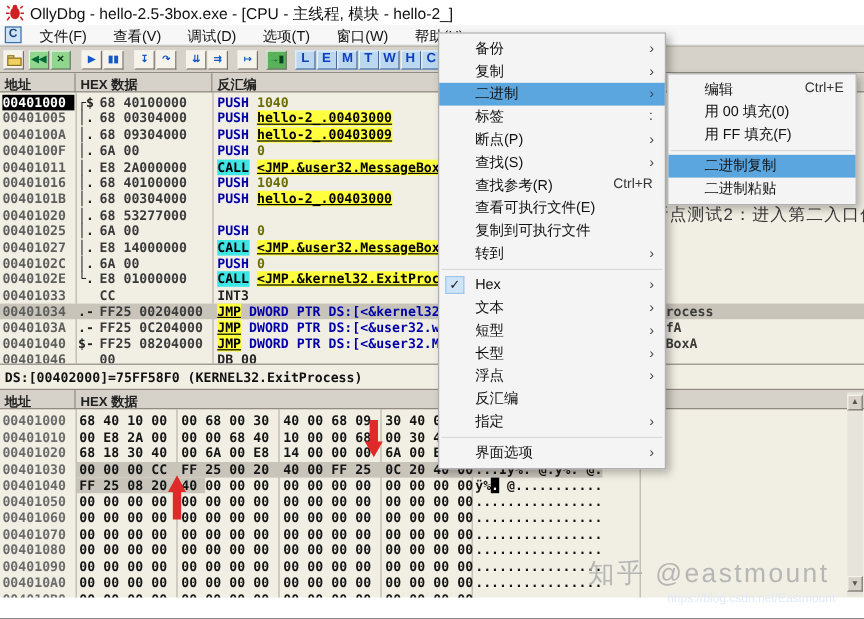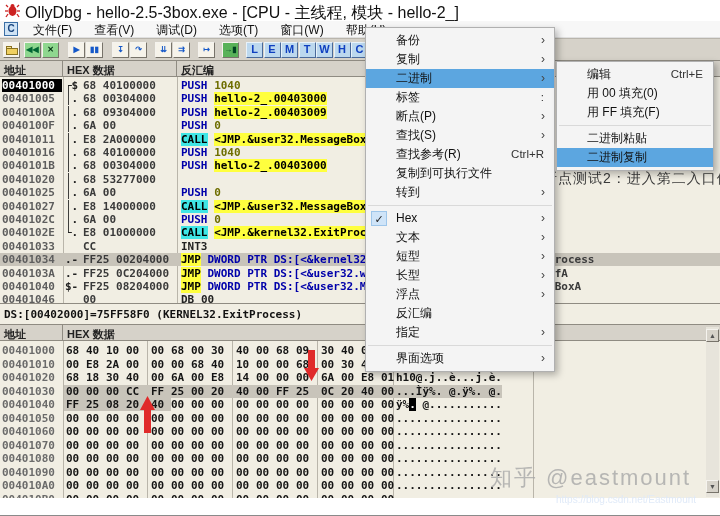--- a/index.html
+++ b/index.html
@@ -2,21 +2,21 @@
 <html><head>
 <meta charset="utf-8">
 <style>
   * { margin:0; padding:0; box-sizing:border-box; }
   body { font-family:"Liberation Sans", sans-serif; }
   .screen { position:relative; width:720px; height:516px; background:#ffffff; overflow:hidden;
             border-bottom:1px solid #8a8a8a; }
 
   
   .titlebar { position:absolute; top:0; left:0; width:720px; height:21px; background:#ffffff; }
-  .title-text { position:absolute; left:25px; top:3px; font-size:16px; color:#111; white-space:nowrap; }
+  .title-text { position:absolute; left:25px; top:3px; font-size:13px; color:#111; white-space:nowrap; }
   .app-icon { position:absolute; left:5px; top:3px; }
 
   
   .menubar { position:absolute; top:21px; left:0; width:720px; height:17px; background:#f7f7f7;
              border-bottom:1px solid #e0e0e0; }
   .mdi-icon { position:absolute; left:4px; top:1px; width:14px; height:14px; background:#cfe3f5;
               border:1px solid #3a6ea5; color:#17447e; font-weight:bold; font-size:10px;
               text-align:center; line-height:12px; }
   .menubar-items { position:absolute; left:22px; top:0; height:17px; display:flex; }
   .menubar-item { font-size:12px; color:#111; padding:1px 11px 0 11px; height:17px; }
@@ -49,21 +49,21 @@
   .drow.sel { background:#c8c4ba; }
   .daddr { position:absolute; left:2px; width:60px; color:#5e5e5e; }
   .daddr.cur { background:#000; color:#fff; }
   .dmark { position:absolute; left:65px; width:16px; color:#222; }
   .dhex  { position:absolute; left:83px; width:94px; color:#3a3a3a; overflow:hidden; }
   .dinstr{ position:absolute; left:181px; }
   .dcomm { position:absolute; left:462px; color:#3c3c3c; }
   .t-navy { color:#0000aa; }
   .t-olive{ color:#6e6e00; }
   .t-plain{ color:#222; }
-  .t-ybg  { background:#ffff3e; color:#000; }
+  .t-ybg  { background:#ffff3e; color:#000;text-decoration:underline; }
   .t-cbg  { background:#3fe6e6; color:#000; }
 
   
   .infoline { position:absolute; top:303px; left:0; width:720px; height:21px; background:#f1eee3;
               border-top:1px solid #8f8b82; }
   .infoline span { position:absolute; left:4px; top:4px; font-size:11px; font-weight:bold;
                    color:#111; font-family:"DejaVu Sans Mono", monospace; white-space:nowrap; }
 
   
   #dump-pane { top:324px; height:174px; border-top:1px solid #8f8b82; }
@@ -554,41 +554,42 @@
   <div class="bg-text">断点测试2：进入第二入口位置</div>
 
   <div class="cmenu" id="context-menu">
       <div class="mitem"><span class="mlabel">备份</span><span class="marrow">›</span></div>
       <div class="mitem"><span class="mlabel">复制</span><span class="marrow">›</span></div>
       <div class="mitem hl"><span class="mlabel">二进制</span><span class="marrow">›</span></div>
       <div class="mitem"><span class="mlabel">标签</span><span class="maccel">:</span></div>
       <div class="mitem"><span class="mlabel">断点(P)</span><span class="marrow">›</span></div>
       <div class="mitem"><span class="mlabel">查找(S)</span><span class="marrow">›</span></div>
       <div class="mitem"><span class="mlabel">查找参考(R)</span><span class="maccel">Ctrl+R</span></div>
+      <div class="mitem"><span class="mlabel">查看可执行文件(E)</span></div>
       <div class="mitem"><span class="mlabel">复制到可执行文件</span></div>
       <div class="mitem"><span class="mlabel">转到</span><span class="marrow">›</span></div>
       <div class="msep"></div>
       <div class="mitem"><span class="mlabel">Hex</span><span class="mcheck">✓</span><span class="marrow">›</span></div>
       <div class="mitem"><span class="mlabel">文本</span><span class="marrow">›</span></div>
       <div class="mitem"><span class="mlabel">短型</span><span class="marrow">›</span></div>
       <div class="mitem"><span class="mlabel">长型</span><span class="marrow">›</span></div>
       <div class="mitem"><span class="mlabel">浮点</span><span class="marrow">›</span></div>
       <div class="mitem"><span class="mlabel">反汇编</span></div>
       <div class="mitem"><span class="mlabel">指定</span><span class="marrow">›</span></div>
       <div class="msep"></div>
       <div class="mitem"><span class="mlabel">界面选项</span><span class="marrow">›</span></div>
     </div>
 
   <div class="cmenu" id="binary-submenu">
       <div class="mitem"><span class="mlabel">编辑</span><span class="maccel">Ctrl+E</span></div>
       <div class="mitem"><span class="mlabel">用 00 填充(0)</span></div>
       <div class="mitem"><span class="mlabel">用 FF 填充(F)</span></div>
       <div class="msep"></div>
+      <div class="mitem hl"><span class="mlabel">二进制复制</span></div>
       <div class="mitem"><span class="mlabel">二进制粘贴</span></div>
-      <div class="mitem hl"><span class="mlabel">二进制复制</span></div>
     </div>
 
   <svg class="arrow-svg" style="left:303px;top:350px;" width="17" height="32">
     <polygon points="5,0 12,0 12,18 16,18 8.5,31 1,18 5,18" fill="#e02a2a"></polygon>
   </svg>
   <svg class="arrow-svg" style="left:139px;top:396px;" width="17" height="38">
     <polygon points="8.5,0 16,14 12,14 12,37 5,37 5,14 1,14" fill="#e02a2a"></polygon>
   </svg>
 
   <div class="wm1">知乎 @eastmount</div>

